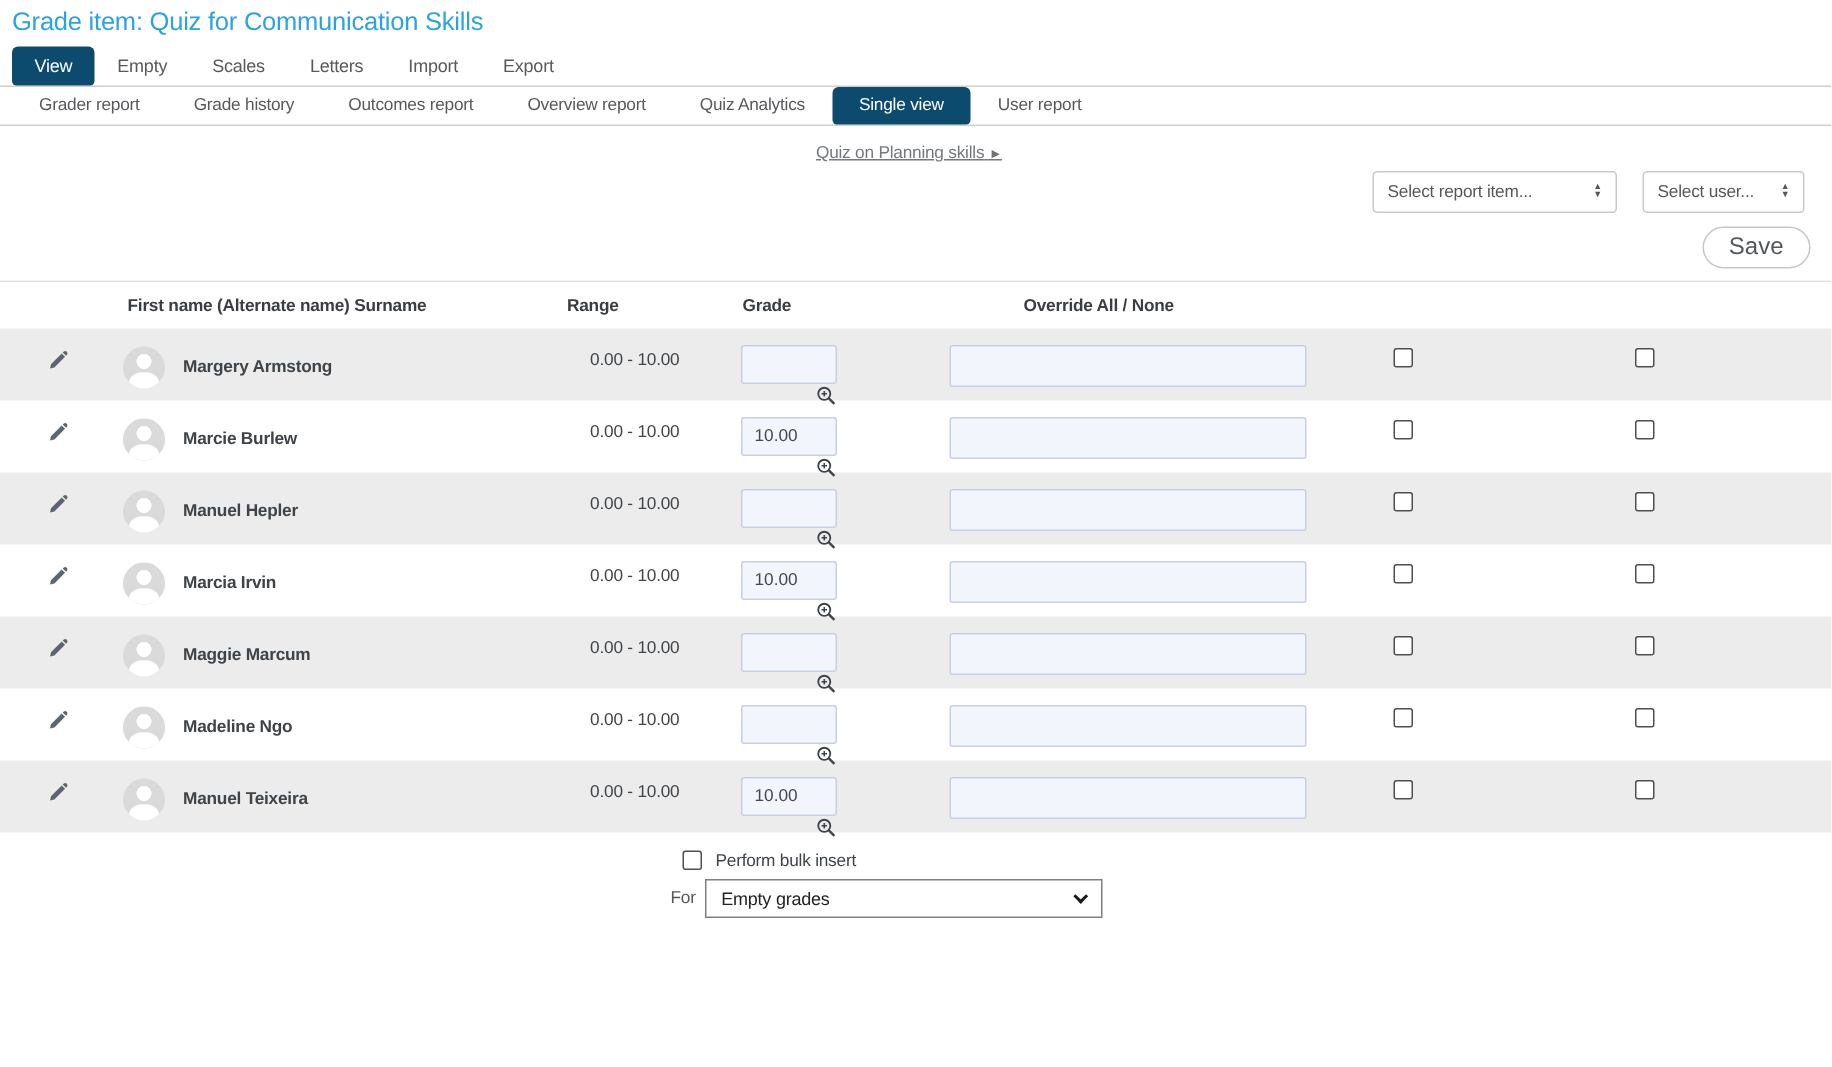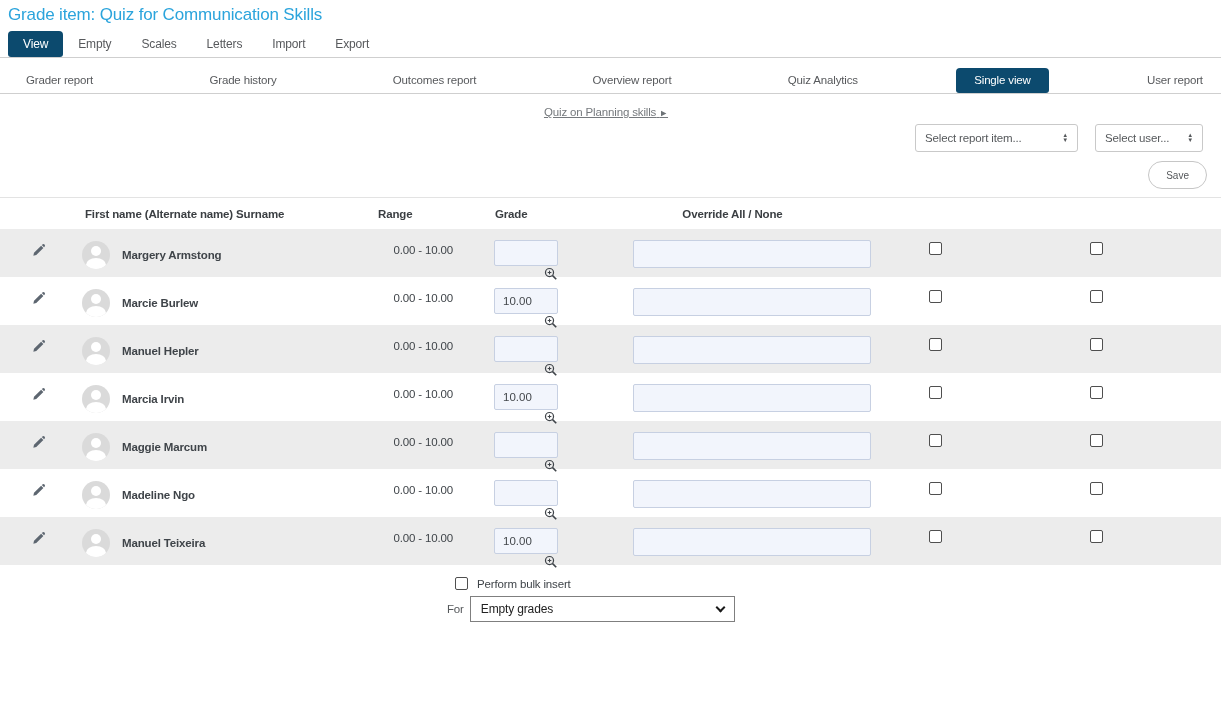--- a/index.html
+++ b/index.html
@@ -6,40 +6,40 @@
   html, body { width: 1221px; height: 711px; overflow: hidden; background: #fff; }
   body { font-family: "Liberation Sans", sans-serif; color: #3f4449; letter-spacing: -0.15px; }
   .page { width: 1221px; position: relative; }
 
   
   .page-title { margin: 4px 0 0 8px; font-size: 17px; line-height: 21px; font-weight: 400; color: #2ba4dc; }
 
   
   .tabbar { display: flex; align-items: flex-end; border-bottom: 1px solid #cfcfcf; }
   .tabbar1 { margin-top: 6px; padding-left: 8px; }
-  .tabbar2 { margin-top: 10px; padding-left: 8px; justify-content: space-between; }
+  .tabbar2 { padding-left: 8px; }
   .tab { display: inline-block; font-size: 12px; color: #57595c; cursor: pointer; text-decoration: none; }
   .tabbar1 .tab { height: 26px; line-height: 26px; padding: 0 15px; }
   .tabbar2 .tab { height: 25px; line-height: 25px; padding: 0 18px; font-size: 11.5px; }
   .tab.active { background: #0c4a6e; color: #fff; border-radius: 4px 4px 3px 3px; }
 
   
   .context-row { text-align: center; padding: 12px 16px 0 7px; font-size: 11.5px; color: #75797d; text-decoration: underline; }
   .context-link { color: #75797d; text-decoration: none; cursor: pointer; }
   .context-arrow { font-size: 9px; color: #6d7276; }
   .selects-row { display: flex; justify-content: flex-end; gap: 17px; margin: 6px 18px 0 0; }
   .dropdown { height: 28px; border: 1px solid #c9c9c9; border-radius: 3px; background: #fff;
               display: flex; align-items: center; justify-content: space-between;
               padding: 0 9px; font-size: 11.5px; color: #55585b; cursor: pointer; }
   .dd-grade-item { width: 163px; }
   .dd-user { width: 108px; }
   .updown { display: flex; flex-direction: column; align-items: center; line-height: 5px; font-size: 6px; color: #55585b; }
   .save-row { display: flex; justify-content: flex-end; margin: 9px 14px 0 0; }
   .save-btn { height: 28px; padding: 0 17px; background: #fff; border: 1px solid #c6c6c6; border-radius: 15px;
-              font-size: 10px; color: #55585b; font-family: "Liberation Sans", sans-serif; cursor: pointer; }
+              font-size: 16px; color: #55585b; font-family: "Liberation Sans", sans-serif; cursor: pointer; }
 
   .divider { border-top: 1px solid #e3e3e3; margin-top: 8px; }
 
   
   .grid { display: grid; grid-template-columns: 75px 290px 100px 130px 275px 130px 192px; }
   .g-header { height: 31px; background: #fff; }
   .g-header > div { font-size: 11.5px; font-weight: bold; color: #3a3e42; padding-top: 10px; }
   .h-name { padding-left: 10px; }
   .h-range { padding-left: 13px; }
   .h-grade { padding-left: 30px; }

